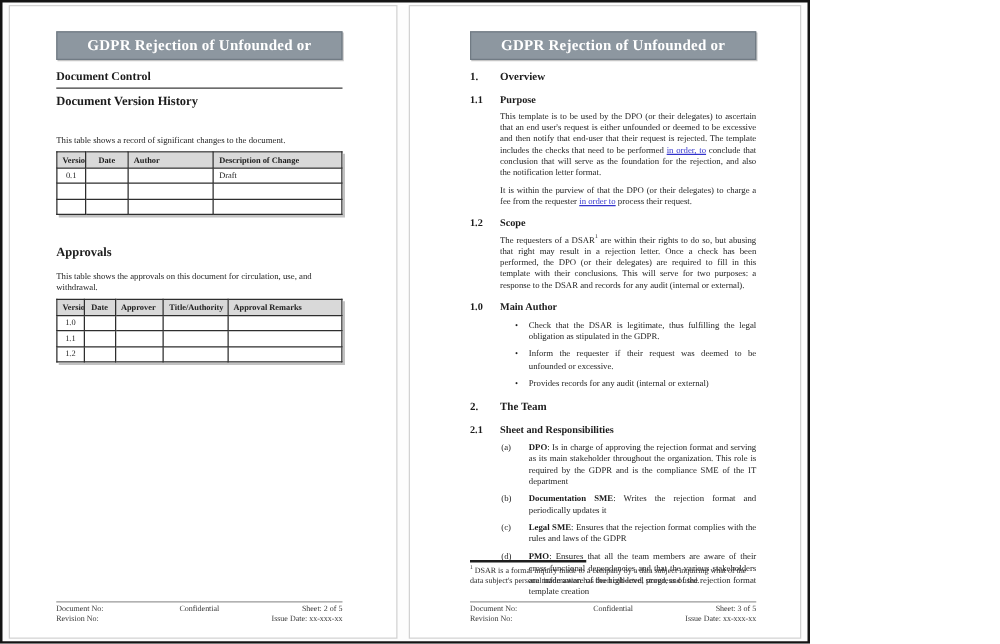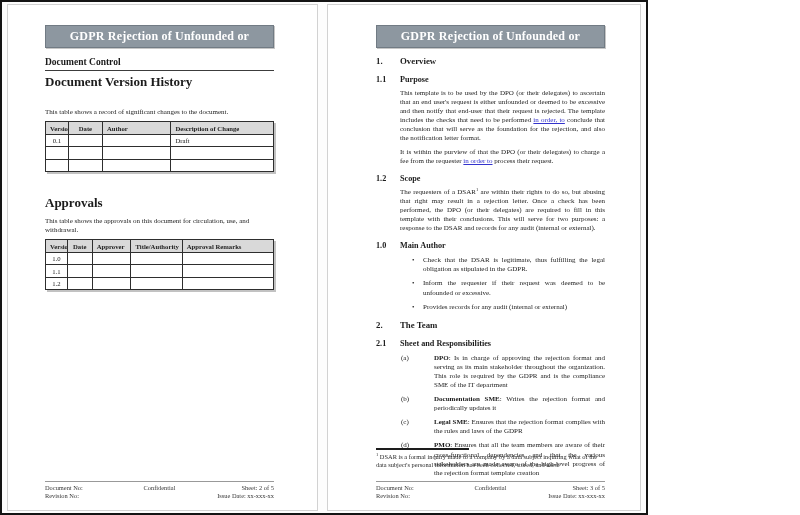--- a/index.html
+++ b/index.html
@@ -18,21 +18,21 @@
 
   .banner{
     height:21px;line-height:21px;text-align:center;
     background:#8d97a0;border:1px solid #717b84;box-shadow:1px 1px 0 #c6c6c6;
     color:#ffffff;font-weight:bold;font-size:12px;letter-spacing:.2px;
   }
 
   
   .dc-heading{margin-top:9px;font-weight:bold;font-size:9.5px;line-height:11px;
     padding-bottom:2px;border-bottom:1px solid #3c3c3c;}
-  .sub-heading{margin-top:6px;font-weight:bold;font-size:13px;line-height:10px;}
+  .sub-heading{margin-top:6px;font-weight:bold;font-size:10px;line-height:10px;}
   .sub-heading.mt-lg{margin-top:26px;}
   .intro{margin:21px 0 0;font-size:7px;line-height:9.1px;}
   .intro.mt-lg{margin-top:9px;}
   .tbl{margin-top:4px;width:100%;border-collapse:collapse;font-size:6.7px;
     box-shadow:2px 2px 0 #c2c2c2;table-layout:fixed;}
   .tbl th,.tbl td{border:1px solid #2e2e2e;padding:2.5px 4px 2px;text-align:left;
     height:7px;overflow:hidden;white-space:nowrap;}
   .tbl th{background:#d9d9d9;font-weight:bold;}
   .tbl .c{text-align:center;}
 
@@ -42,21 +42,21 @@
   .h2{margin-top:8px;font-size:8.2px;line-height:10px;}
   .h1 .num,.h2 .num{width:24px;flex:none;}
   .body-p{margin:4px 0 0 24px;font-size:7px;line-height:9.1px;text-align:justify;}
   .ins{color:#3333cc;text-decoration:underline;}
   .sup{vertical-align:super;font-size:4.5px;line-height:0;}
   .bullet{display:flex;margin:5px 0 0 36px;font-size:7px;line-height:9.1px;}
   .bullet .dot{width:11px;flex:none;}
   .bullet .btx{flex:1;text-align:justify;}
   .role{display:flex;margin:5px 0 0 25px;font-size:7px;line-height:9.1px;}
   .role .ltr{width:22px;flex:none;}
-  .role .rtx{flex:1;text-align:justify;margin-left:11px;}
+  .role .rtx{flex:1;text-align:justify;}
 
   
   .footnote{position:absolute;left:48px;right:35px;bottom:40px;font-size:6.4px;
     line-height:8.6px;color:#2b2b2b;}
   .fn-rule{width:93px;border-top:2px solid #1d1d1d;margin-bottom:3px;}
 
   
   .footer{position:absolute;bottom:9px;border-top:1px solid #999999;
     padding-top:2px;font-size:6.4px;line-height:8.6px;color:#3a3a3a;
     display:flex;}

